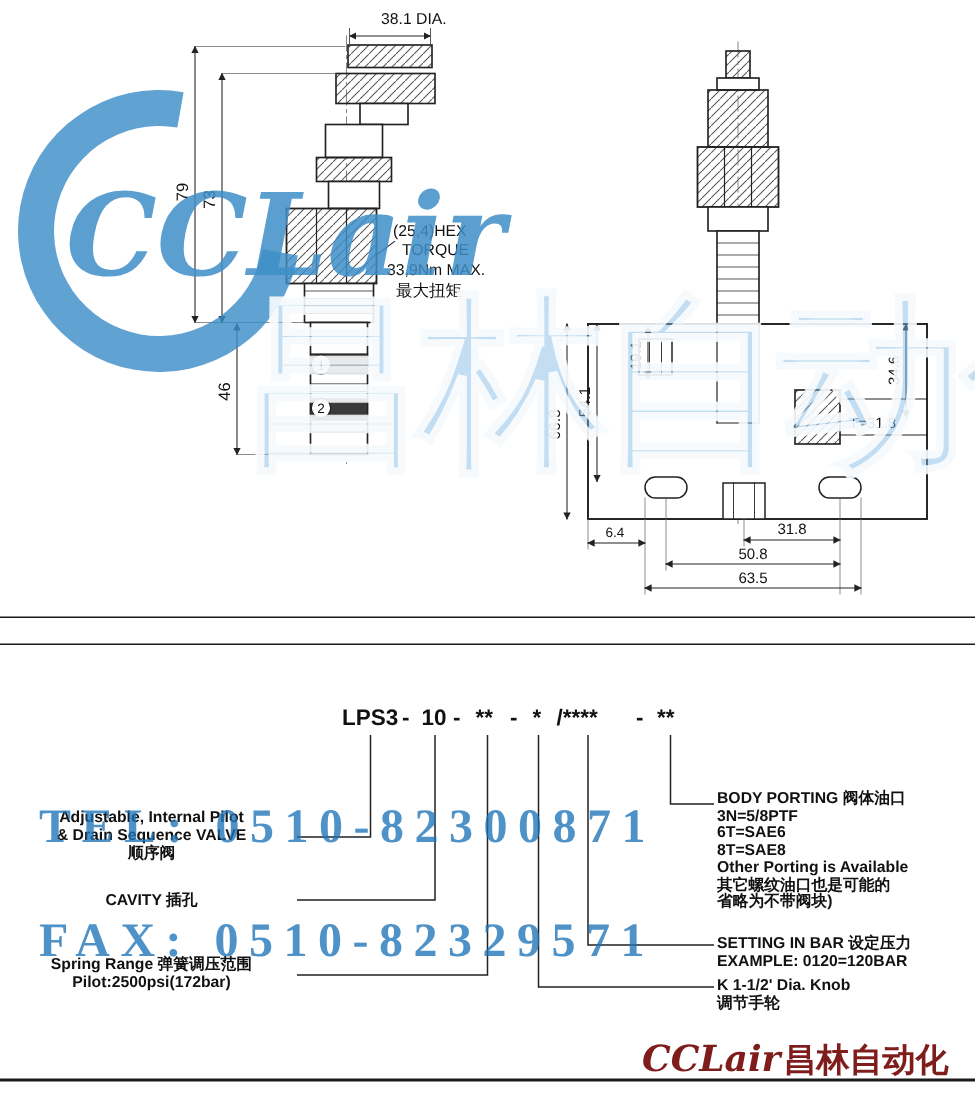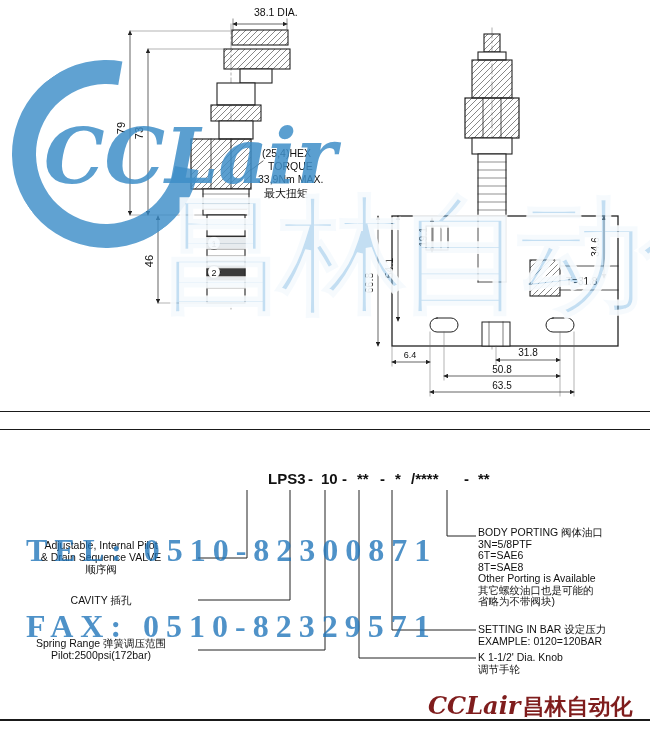--- a/index.html
+++ b/index.html
@@ -17,22 +17,22 @@
           z-index:3; white-space:nowrap; pointer-events:none; }
   .wm-cn { position:absolute; left:158px; top:170px; font-weight:bold; font-size:128px;
           color:rgba(130,185,228,0.48); -webkit-text-stroke:2px rgba(255,255,255,0.85);
           letter-spacing:-8px; white-space:nowrap; z-index:3; pointer-events:none; }
   .wm-tel, .wm-fax { position:absolute; left:26px; font-family:"Liberation Serif",serif;
           font-weight:bold; font-size:32px; letter-spacing:7px; color:rgba(30,115,184,0.78);
           z-index:5; white-space:nowrap; pointer-events:none; }
   .wm-tel { top:532px; }
   .wm-fax { top:608px; }
   
-  .seg { position:absolute; font-weight:bold; font-size:15px; color:#111; z-index:2; white-space:nowrap;margin-left:40px; }
-  .lbl { position:absolute; font-size:10.5px; color:#111; line-height:12px; z-index:2; }
+  .seg { position:absolute; font-weight:bold; font-size:15px; color:#111; z-index:2; white-space:nowrap; }
+  .lbl { position:absolute; font-size:10.5px; color:#111; line-height:12px; z-index:2;font-weight:bold; }
   .lbl.r { text-align:center; }
   .lbl.right-col { line-height:11.5px; }
   .footer-brand { position:absolute; left:428px; top:691px; z-index:6; white-space:nowrap; color:#7f1d1d; }
   .footer-brand .en { font-family:"DejaVu Serif",serif; font-style:italic; font-weight:bold; font-size:24px; }
   .footer-brand .cn { font-weight:bold; font-size:22px; margin-left:2px; }
   svg text { fill:#111; font-family:"Liberation Sans",sans-serif; }
 </style>
 </head>
 <body>
 

